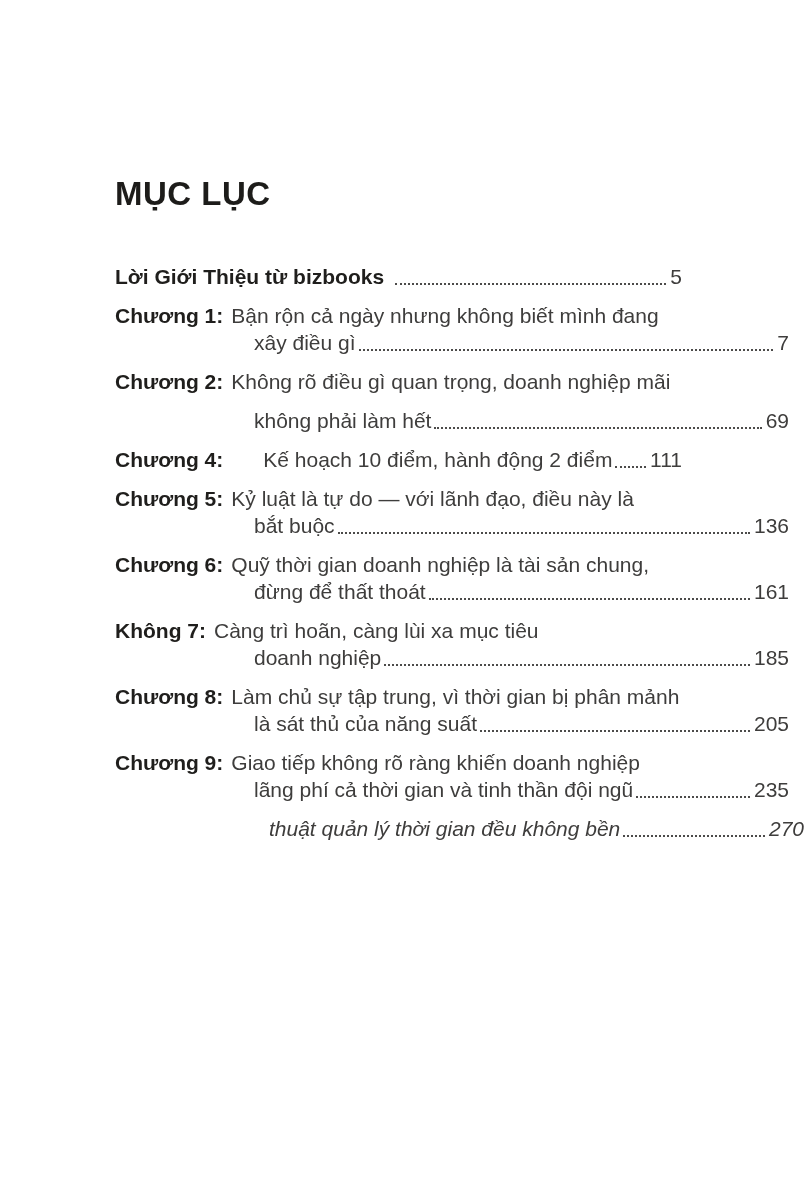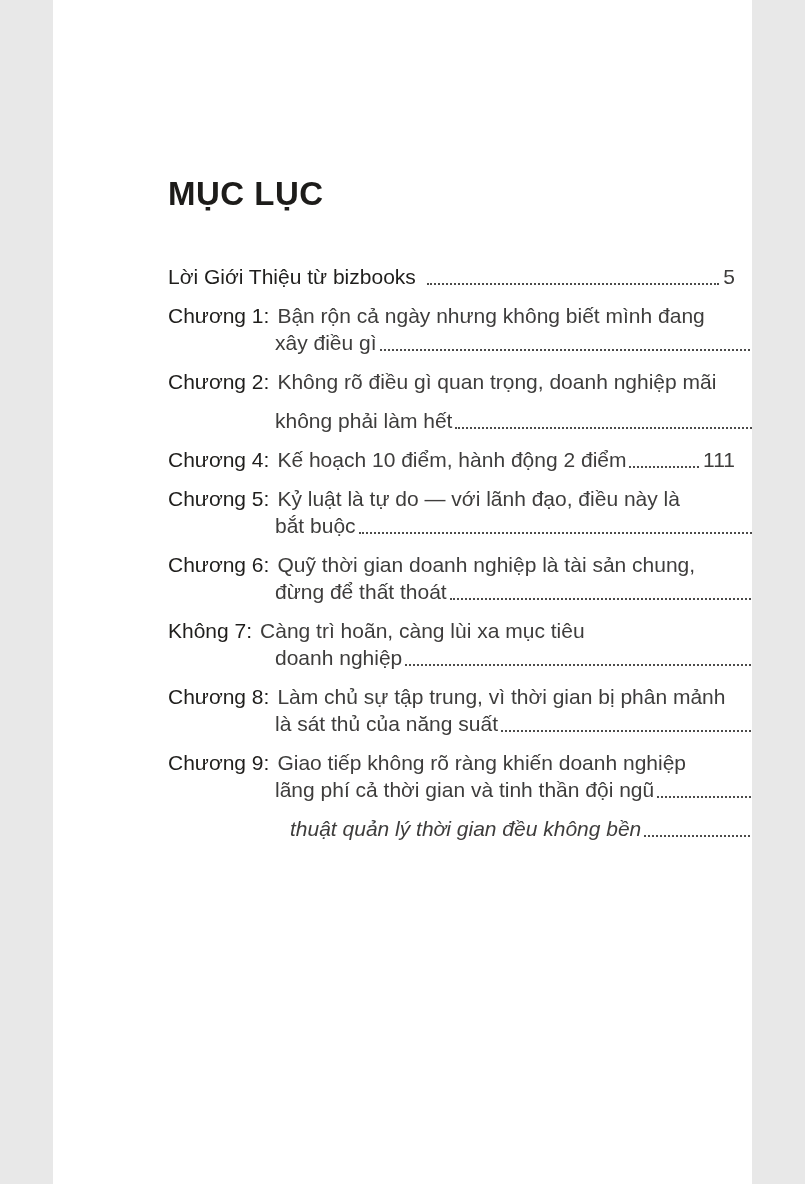--- a/index.html
+++ b/index.html
@@ -1,18 +1,18 @@
 <!DOCTYPE html>
 <html><head>
 <meta charset="utf-8">
 <style>
   html, body { margin: 0; padding: 0; background: #e8e8e8; }
   .page {
     position: relative;
-    width: 699px;
+    width: 805px;
     height: 1184px;
     background: #ffffff;
     font-family: "Liberation Sans", "DejaVu Sans", sans-serif;
     overflow: hidden;
     margin: 0 auto;
   }
   .content {
     position: absolute;
     left: 115px;
     top: 174px;
@@ -26,31 +26,31 @@
     margin: 0 0 49px 0;
     line-height: 1.2;
   }
   .entry {
     font-size: 21px;
     line-height: 27px;
     color: #3e3d3c;
     margin-bottom: 12px;
   }
   .label {
-    font-weight: normal;
+    font-weight: bold;
     color: #1f1e1c;
     margin-right: 8px;
     white-space: nowrap;
   }
   .line { width: 100%; }
   .line.last {
     display: flex;
     align-items: flex-end;
   }
-  .line.last .text { white-space: nowrap; }
+  .line.last .text { white-space: nowrap; margin-left: 32px; }
   .leader {
     flex: 1 1 auto;
     min-width: 14px;
     border-bottom: 2px dotted #4c4b4a;
     margin: 0 4px 5px 3px;
     height: 0;
   }
   .pagenum { white-space: nowrap; }
   .indent { padding-left: 107px; }
   .indent-lg { padding-left: 122px; font-style: italic; }

